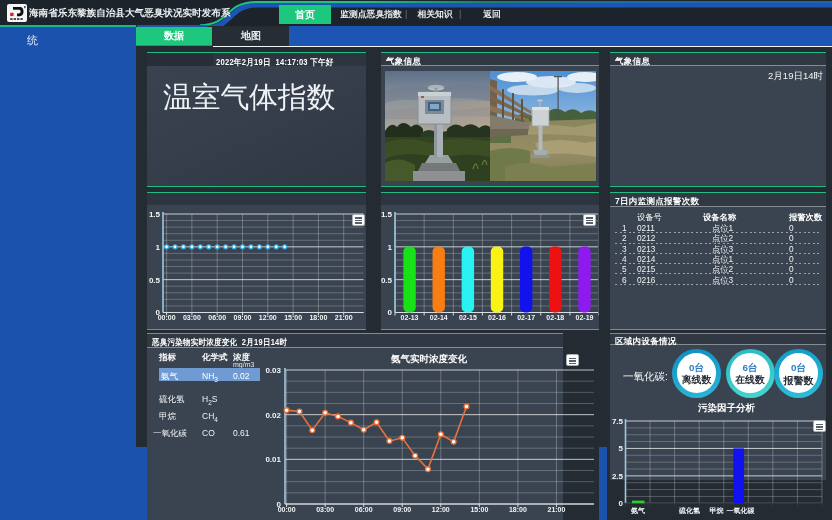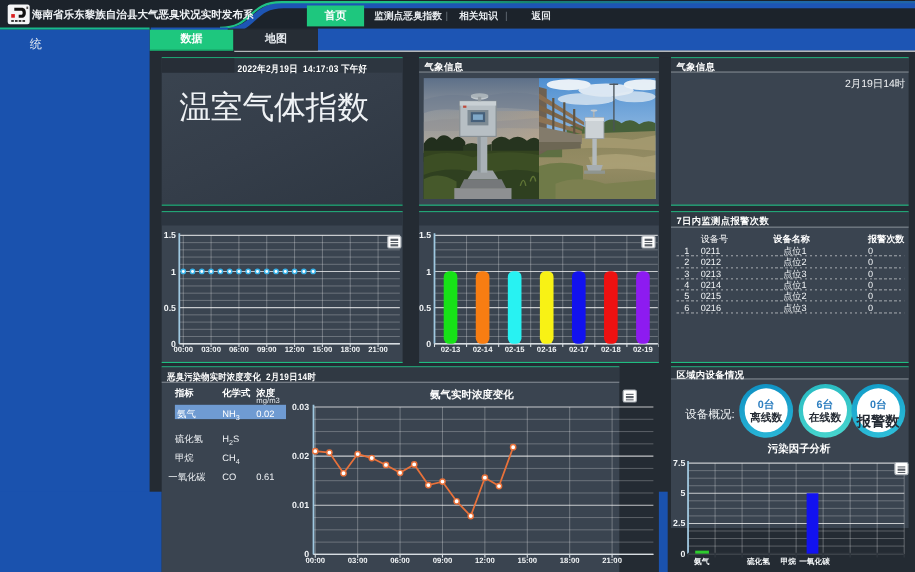--- a/index.html
+++ b/index.html
@@ -459,33 +459,33 @@
     <div class="hamb" style="left:419px;top:20px;">
         <i style="top:2.5px"></i>
         <i style="top:5px"></i>
         <i style="top:7.5px"></i>
       </div>
   </div>
 
   <div class="panel" style="left:610px;top:333px;width:216px;height:147px;border-bottom:none;">
     <div class="phead" style="height:11px;"></div>
     <div class="ptitle" style="left:5px;top:1.5px;">区域内设备情况</div>
-    <div class="abs" style="left:13px;top:36px;color:#f2f5f7;font-size:10.5px;">设备概况:</div>
+    <div class="abs" style="left:13px;top:36px;color:#f2f5f7;font-size:10.5px;">一氧化碳:</div>
     <div class="abs" style="left:62.0px;top:14.5px;width:49px;height:49px;border-radius:50%;background:linear-gradient(170deg,#0e8fc2,#2ab8d8);"></div>
     <div class="abs" style="left:66.75px;top:19.25px;width:39.5px;height:39.5px;border-radius:50%;background:#fff;"></div>
     <div class="abs" style="left:66.75px;top:27.5px;width:39.5px;text-align:center;color:#2e7fc0;font-size:9.8px;font-weight:bold;">0台</div>
     <div class="abs" style="left:66.75px;top:39.5px;width:39.5px;text-align:center;color:#262c35;font-size:9.8px;font-weight:bold;">离线数</div>
     <div class="abs" style="left:115.5px;top:14.5px;width:49px;height:49px;border-radius:50%;background:linear-gradient(170deg,#27bac2,#49d6cf);"></div>
     <div class="abs" style="left:120.25px;top:19.25px;width:39.5px;height:39.5px;border-radius:50%;background:#fff;"></div>
     <div class="abs" style="left:120.25px;top:27.5px;width:39.5px;text-align:center;color:#2e7fc0;font-size:9.8px;font-weight:bold;">6台</div>
     <div class="abs" style="left:120.25px;top:39.5px;width:39.5px;text-align:center;color:#262c35;font-size:9.8px;font-weight:bold;">在线数</div>
     <div class="abs" style="left:164.0px;top:14.5px;width:49px;height:49px;border-radius:50%;background:linear-gradient(170deg,#119bc8,#2fc0da);"></div>
     <div class="abs" style="left:168.75px;top:19.25px;width:39.5px;height:39.5px;border-radius:50%;background:#fff;"></div>
     <div class="abs" style="left:168.75px;top:27.5px;width:39.5px;text-align:center;color:#2e7fc0;font-size:9.8px;font-weight:bold;">0台</div>
-    <div class="abs" style="left:168.75px;top:39.5px;width:39.5px;text-align:left;color:#262c35;font-size:13px;font-weight:bold;">报警数</div>
+    <div class="abs" style="left:168.75px;top:39.5px;width:39.5px;text-align:center;color:#262c35;font-size:10px;font-weight:bold;">报警数</div>
     <div class="abs" style="left:88px;top:68px;color:#fff;font-size:9.5px;font-weight:bold;">污染因子分析</div>
     <svg class="abs" style="left:0;top:0;" width="216" height="187" viewBox="0 0 216 187">
       <line x1="15.5" y1="87" x2="212" y2="87" stroke="rgba(255,255,255,0.72)" stroke-width="1"></line>
       <line x1="15.5" y1="93.86" x2="212" y2="93.86" stroke="rgba(255,255,255,0.33)" stroke-width="0.7"></line>
       <line x1="15.5" y1="100.72" x2="212" y2="100.72" stroke="rgba(255,255,255,0.33)" stroke-width="0.7"></line>
       <line x1="15.5" y1="107.58" x2="212" y2="107.58" stroke="rgba(255,255,255,0.33)" stroke-width="0.7"></line>
       <line x1="15.5" y1="114.43" x2="212" y2="114.43" stroke="rgba(255,255,255,0.72)" stroke-width="1"></line>
       <line x1="15.5" y1="121.29" x2="212" y2="121.29" stroke="rgba(255,255,255,0.33)" stroke-width="0.7"></line>
       <line x1="15.5" y1="128.15" x2="212" y2="128.15" stroke="rgba(255,255,255,0.33)" stroke-width="0.7"></line>
       <line x1="15.5" y1="135.01" x2="212" y2="135.01" stroke="rgba(255,255,255,0.33)" stroke-width="0.7"></line>

